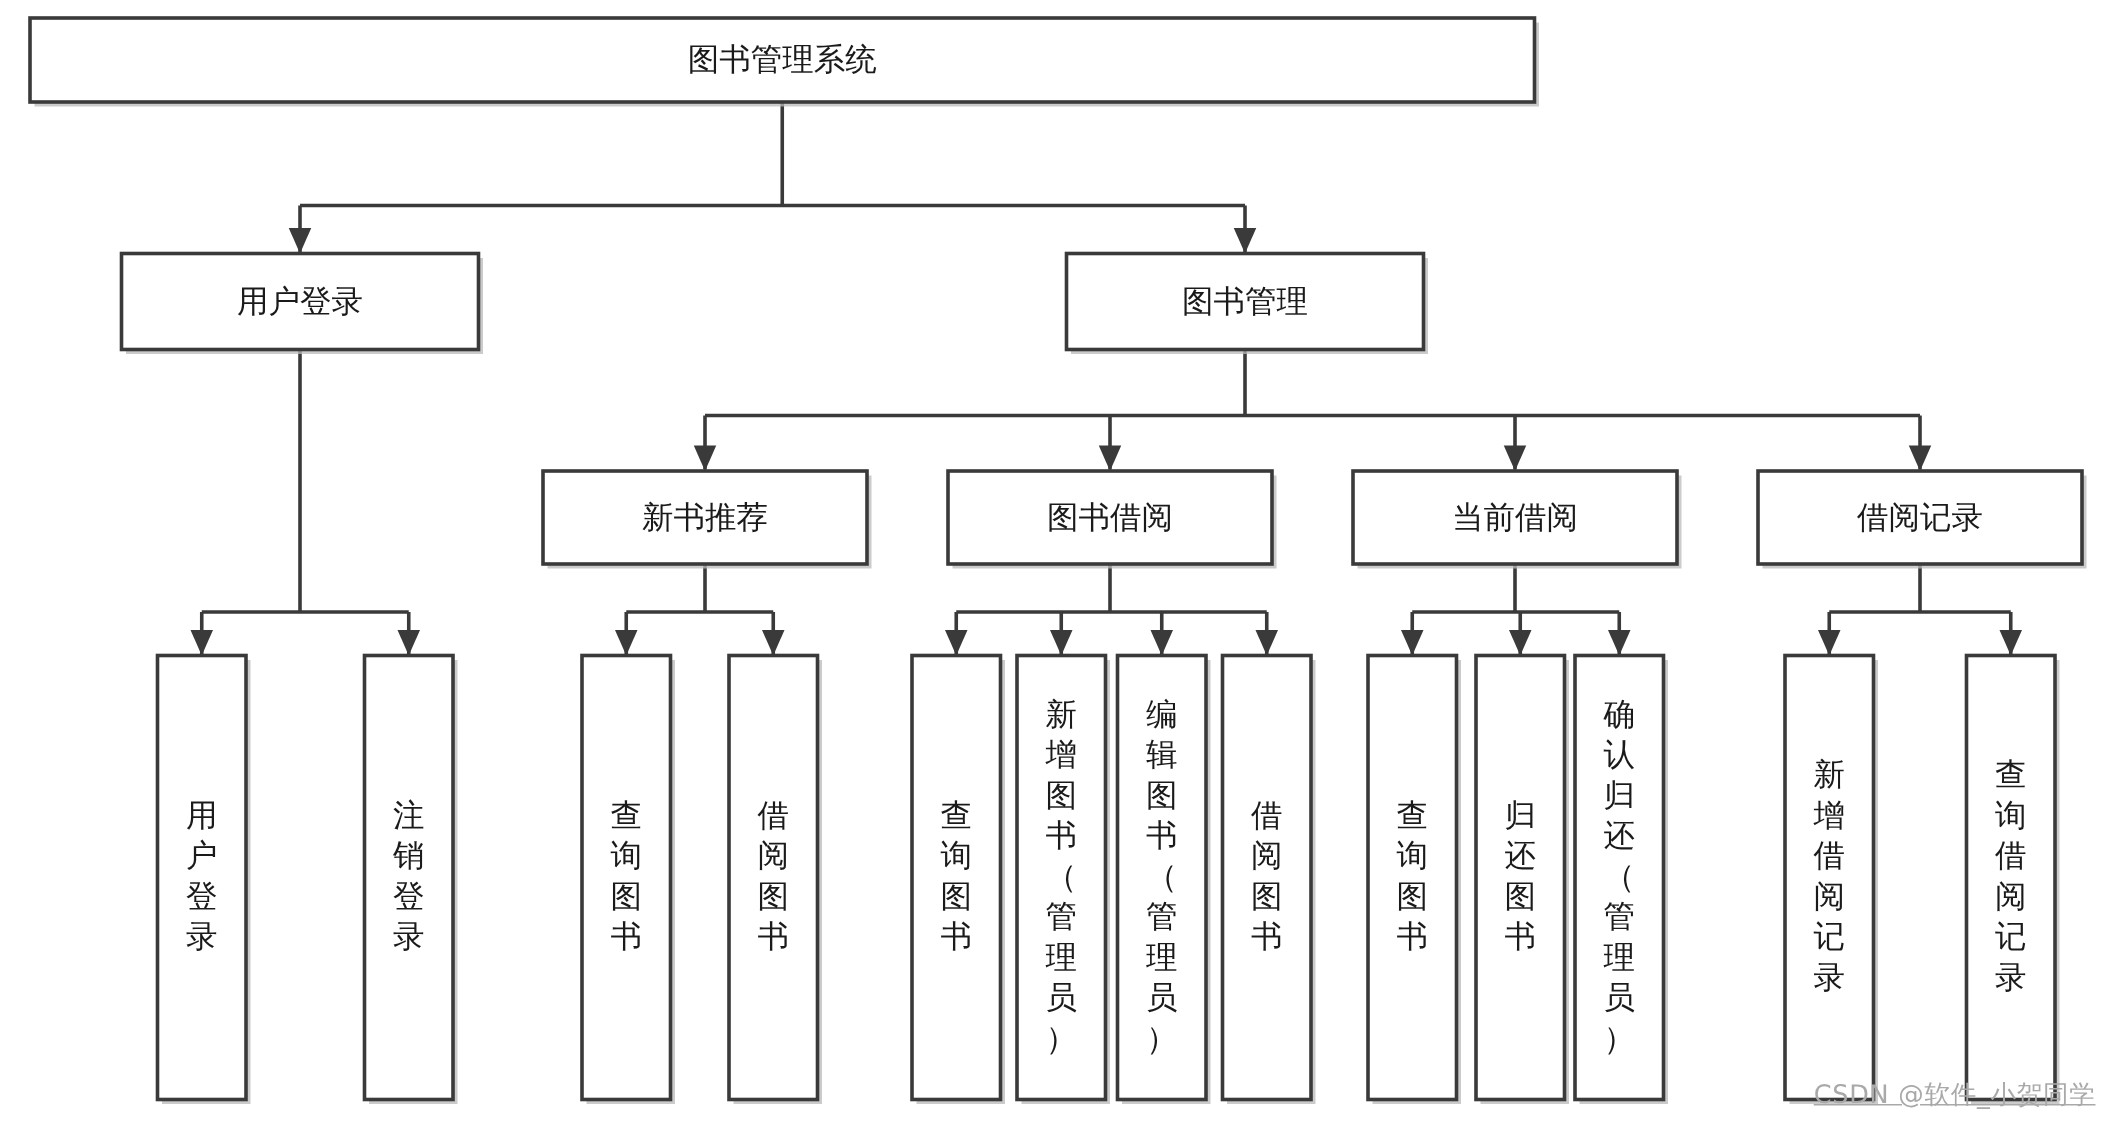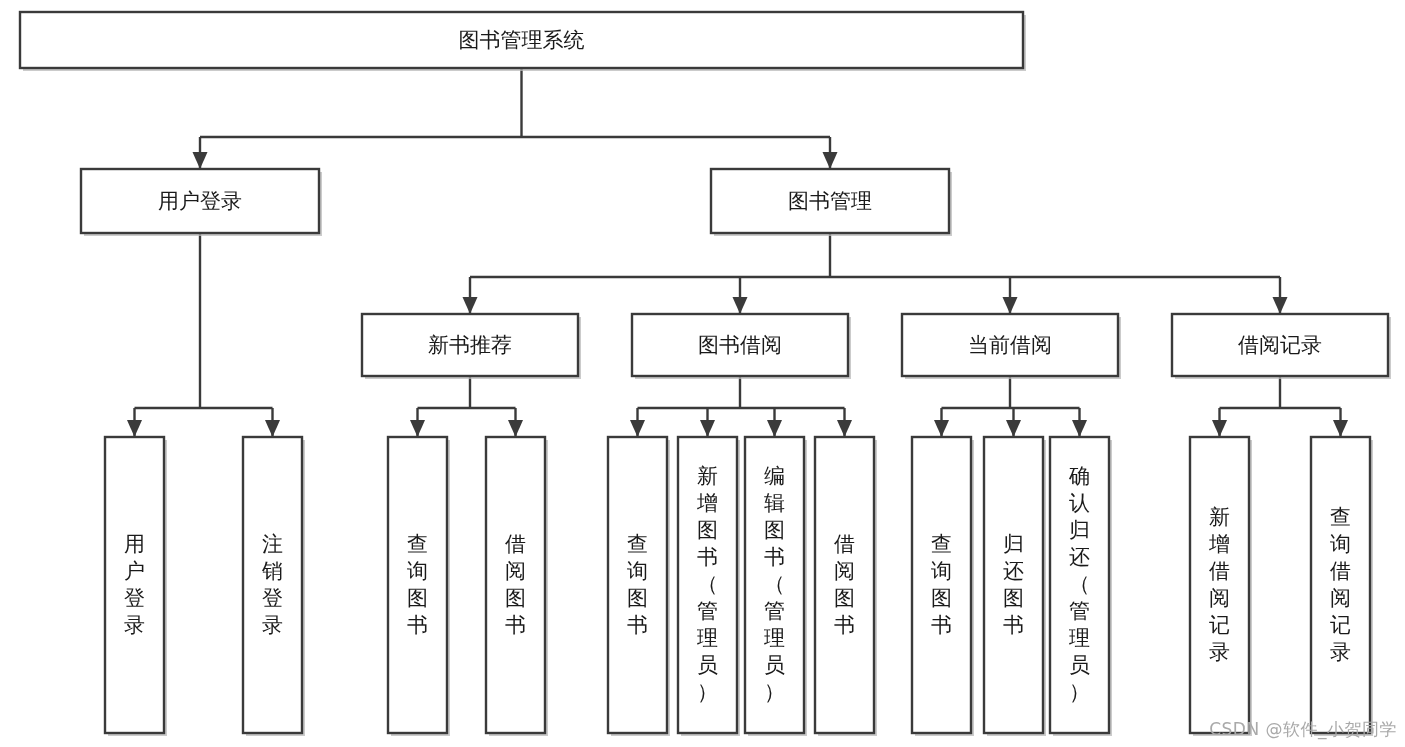--- a/index.html
+++ b/index.html
@@ -61,20 +61,21 @@
   .watermark {
     position: absolute;
     right: 8px;
     bottom: 6px;
     font-family: "DejaVu Sans", "Liberation Sans", sans-serif;
     font-size: 17px;
     color: #a9a9a9;
     white-space: nowrap;
     letter-spacing: 0.5px;
     pointer-events: none;
+    text-decoration: underline;
   }
 </style>
 </head>
 <body>
 
 <div id="diagram-root">
   <svg class="flow" viewBox="0 0 1405 747" xmlns="http://www.w3.org/2000/svg">
     <g id="edges-layer">
         <line x1="521.5" y1="68" x2="521.5" y2="137" class="edge-line"></line>
         <line x1="200" y1="137" x2="830" y2="137" class="edge-line"></line>

